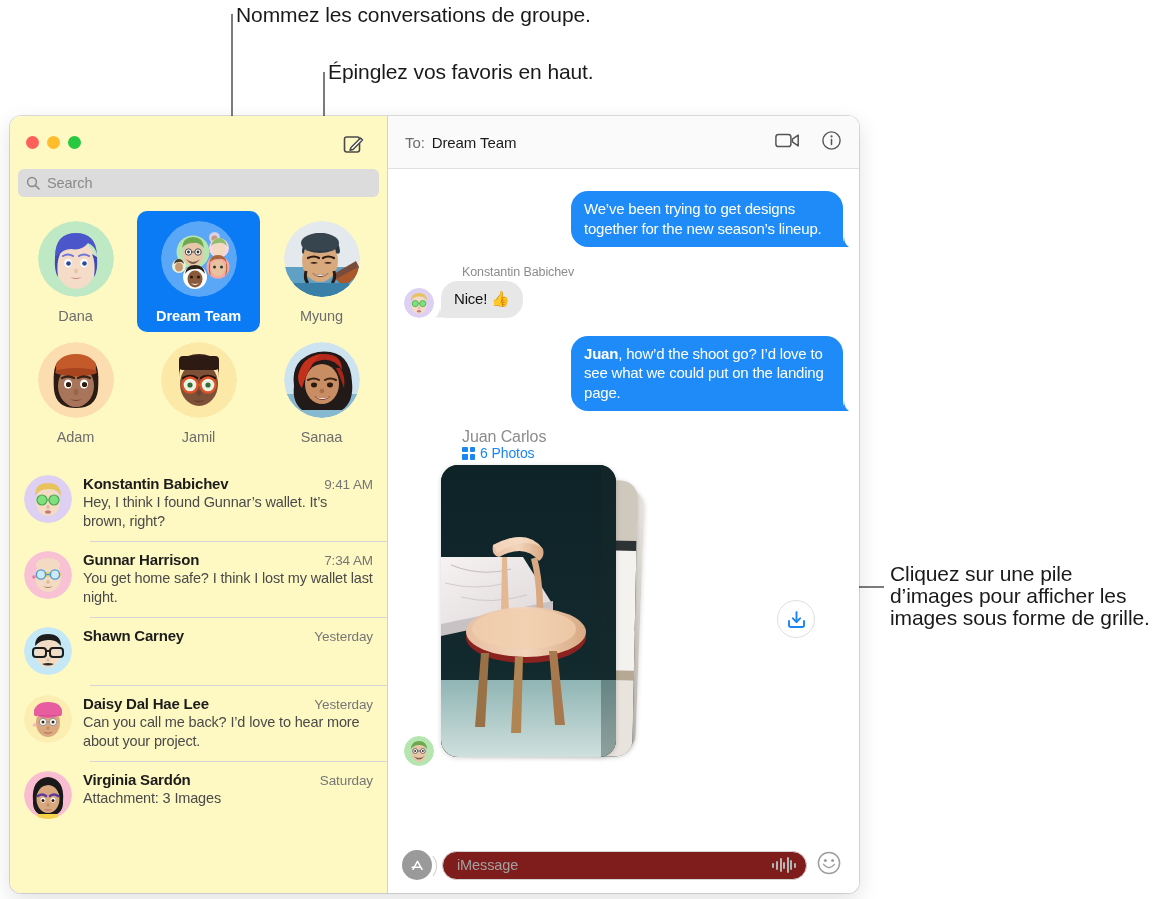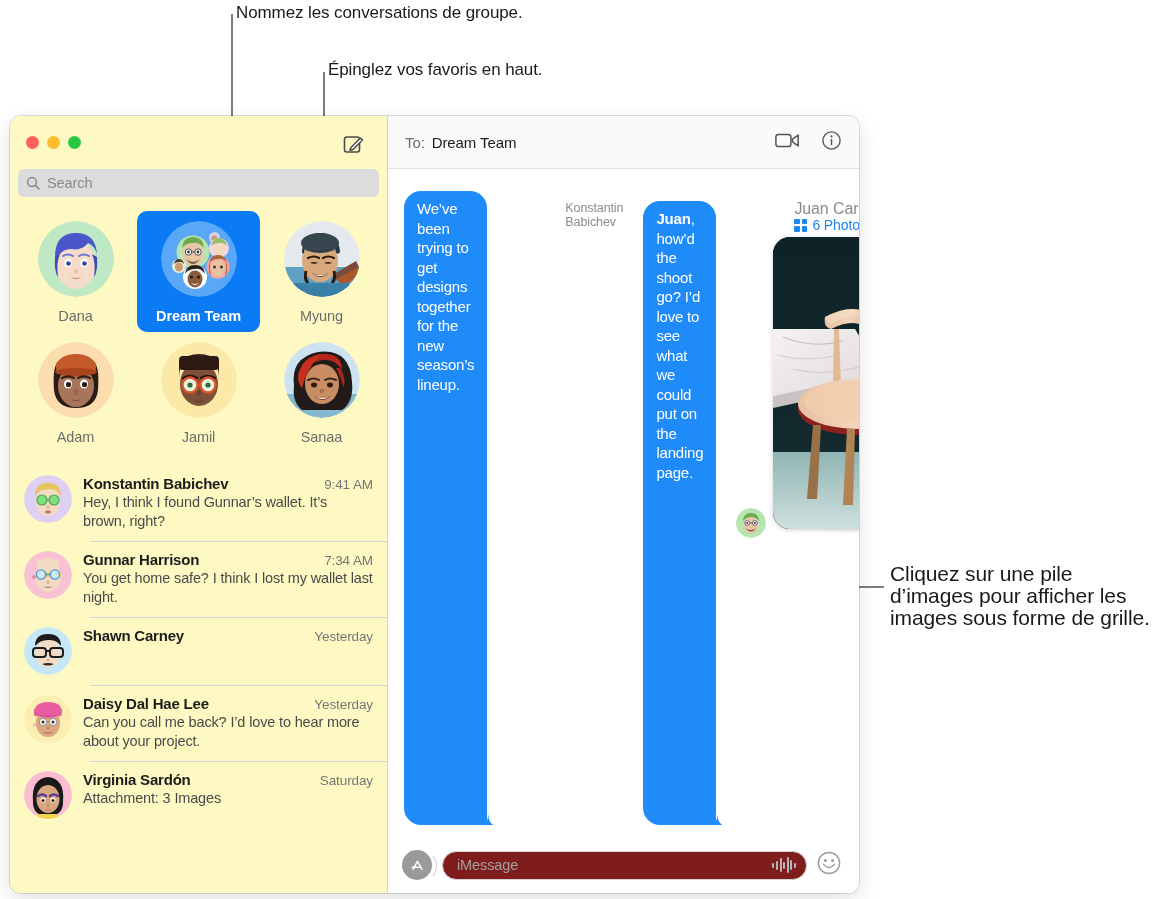--- a/index.html
+++ b/index.html
@@ -9,21 +9,21 @@
     height: 899px;
     background: #ffffff;
     font-family: "Liberation Sans", sans-serif;
     position: relative;
     overflow: hidden;
   }
 
   
   .callout {
     position: absolute;
-    font-size: 17px;
+    font-size: 21px;
     color: #1a1a1a;
     white-space: nowrap;
     letter-spacing: -0.1px;
   }
   #callout-group-name { left: 236px; top: 3px; }
   #callout-pin { left: 328px; top: 60px; }
 
   .callout-multiline {
     position: absolute;
     font-size: 21px;
@@ -224,22 +224,22 @@
     display: flex;
     align-items: center;
     gap: 22px;
   }
 
   #messages {
     flex: 1;
     padding: 22px 16px 8px 16px;
     overflow: hidden;
     display: flex;
-    flex-direction: row;
-    gap: 20px;
+    flex-direction: column;
+    gap: 4px;
   }
 
   .msg-row { display: flex; width: 100%; margin-bottom: 4px; }
   .msg-row.out { justify-content: flex-end; }
   .msg-row.in { justify-content: flex-start; align-items: flex-end; gap: 7px; }
 
   .bubble {
     max-width: 272px;
     padding: 8px 13px 9px 13px;
     border-radius: 17px;
@@ -774,20 +774,35 @@
     </div>
 
     <div id="messages">
 
       <div class="msg-row out">
         <div class="bubble out">We’ve been trying to get designs together for the new season’s lineup.</div>
       </div>
 
       <div style="margin-top:10px;">
         <div class="sender-name">Konstantin Babichev</div>
+        <div class="msg-row in">
+          <div class="msg-avatar">
+            <svg viewBox="0 0 30 30" width="30" height="30">
+              <circle cx="15" cy="15" r="15" fill="#ddd0f2"></circle>
+              <ellipse cx="15" cy="17" rx="7.5" ry="8.8" fill="#f4dcc4"></ellipse>
+              <path d="M7 13 Q7 5 15 5 Q23 5 23 13 Q20.5 8 15 8.6 Q9.5 8.6 7 13 Z" fill="#e8c35c"></path>
+              <circle cx="11.3" cy="15.6" r="3.1" fill="#7fe07f" stroke="#4aa84a" stroke-width="0.8"></circle>
+              <circle cx="18.7" cy="15.6" r="3.1" fill="#7fe07f" stroke="#4aa84a" stroke-width="0.8"></circle>
+              <line x1="14.4" y1="15.6" x2="15.6" y2="15.6" stroke="#4aa84a" stroke-width="0.8"></line>
+              <ellipse cx="15" cy="20" rx="1" ry="1.2" fill="#e0b89c"></ellipse>
+              <ellipse cx="15" cy="23.2" rx="2" ry="1.2" fill="#c77a7a"></ellipse>
+            </svg>
+          </div>
+          <div class="bubble in">Nice!  👍</div>
+        </div>
       </div>
 
       <div class="msg-row out" style="margin-top:10px;">
         <div class="bubble out"><span class="mention">Juan</span><span>, how’d the shoot go? I’d love to see what we could put on the landing page.</span></div>
       </div>
 
       <div style="margin-top:10px;position:relative;">
         <div id="photo-stack-header">
           <div id="photo-sender">Juan Carlos</div>
           <div id="photo-count-row">

